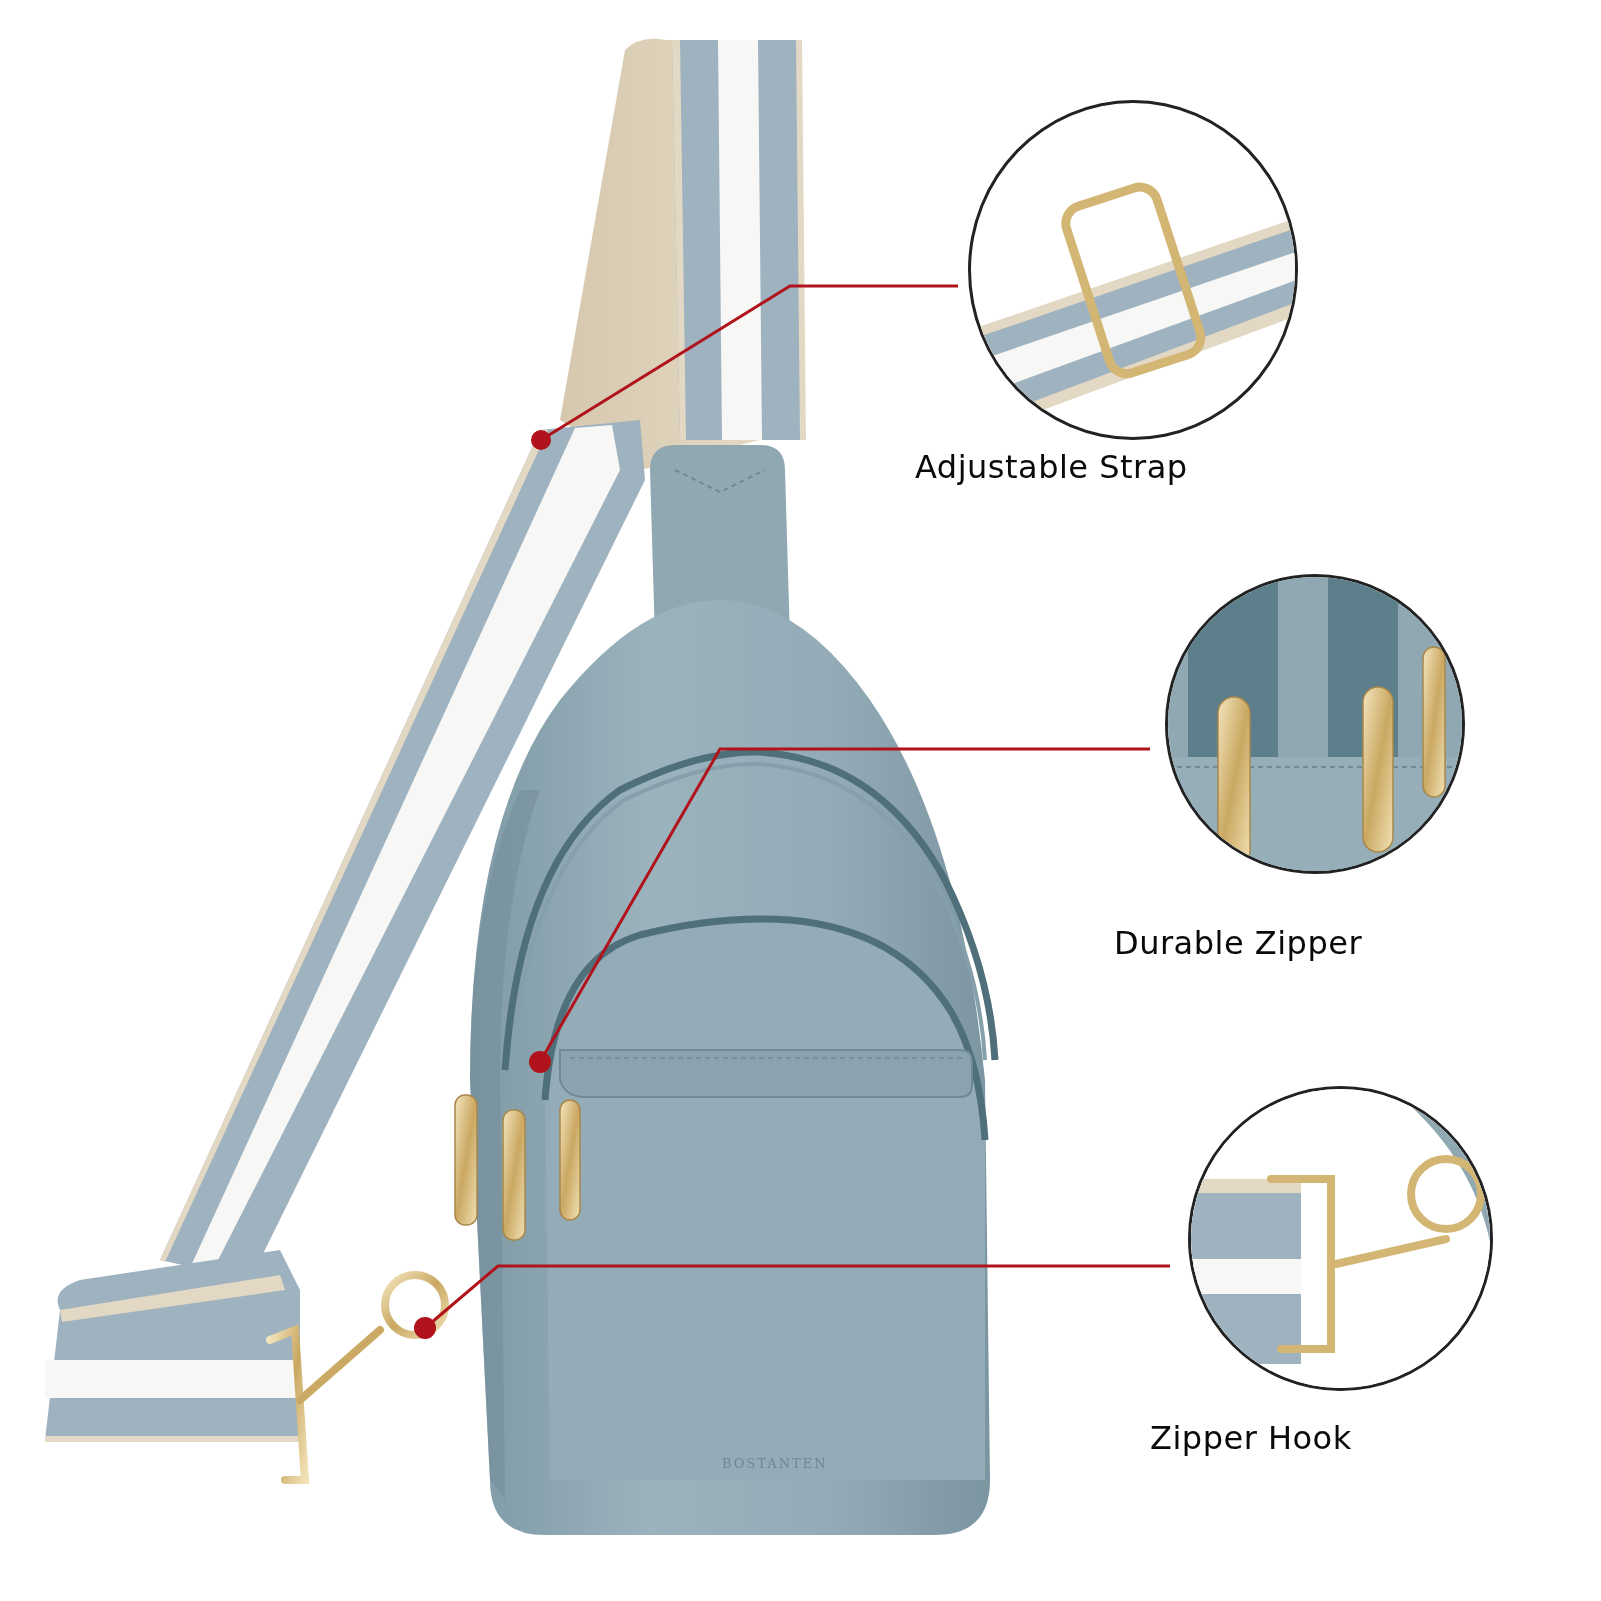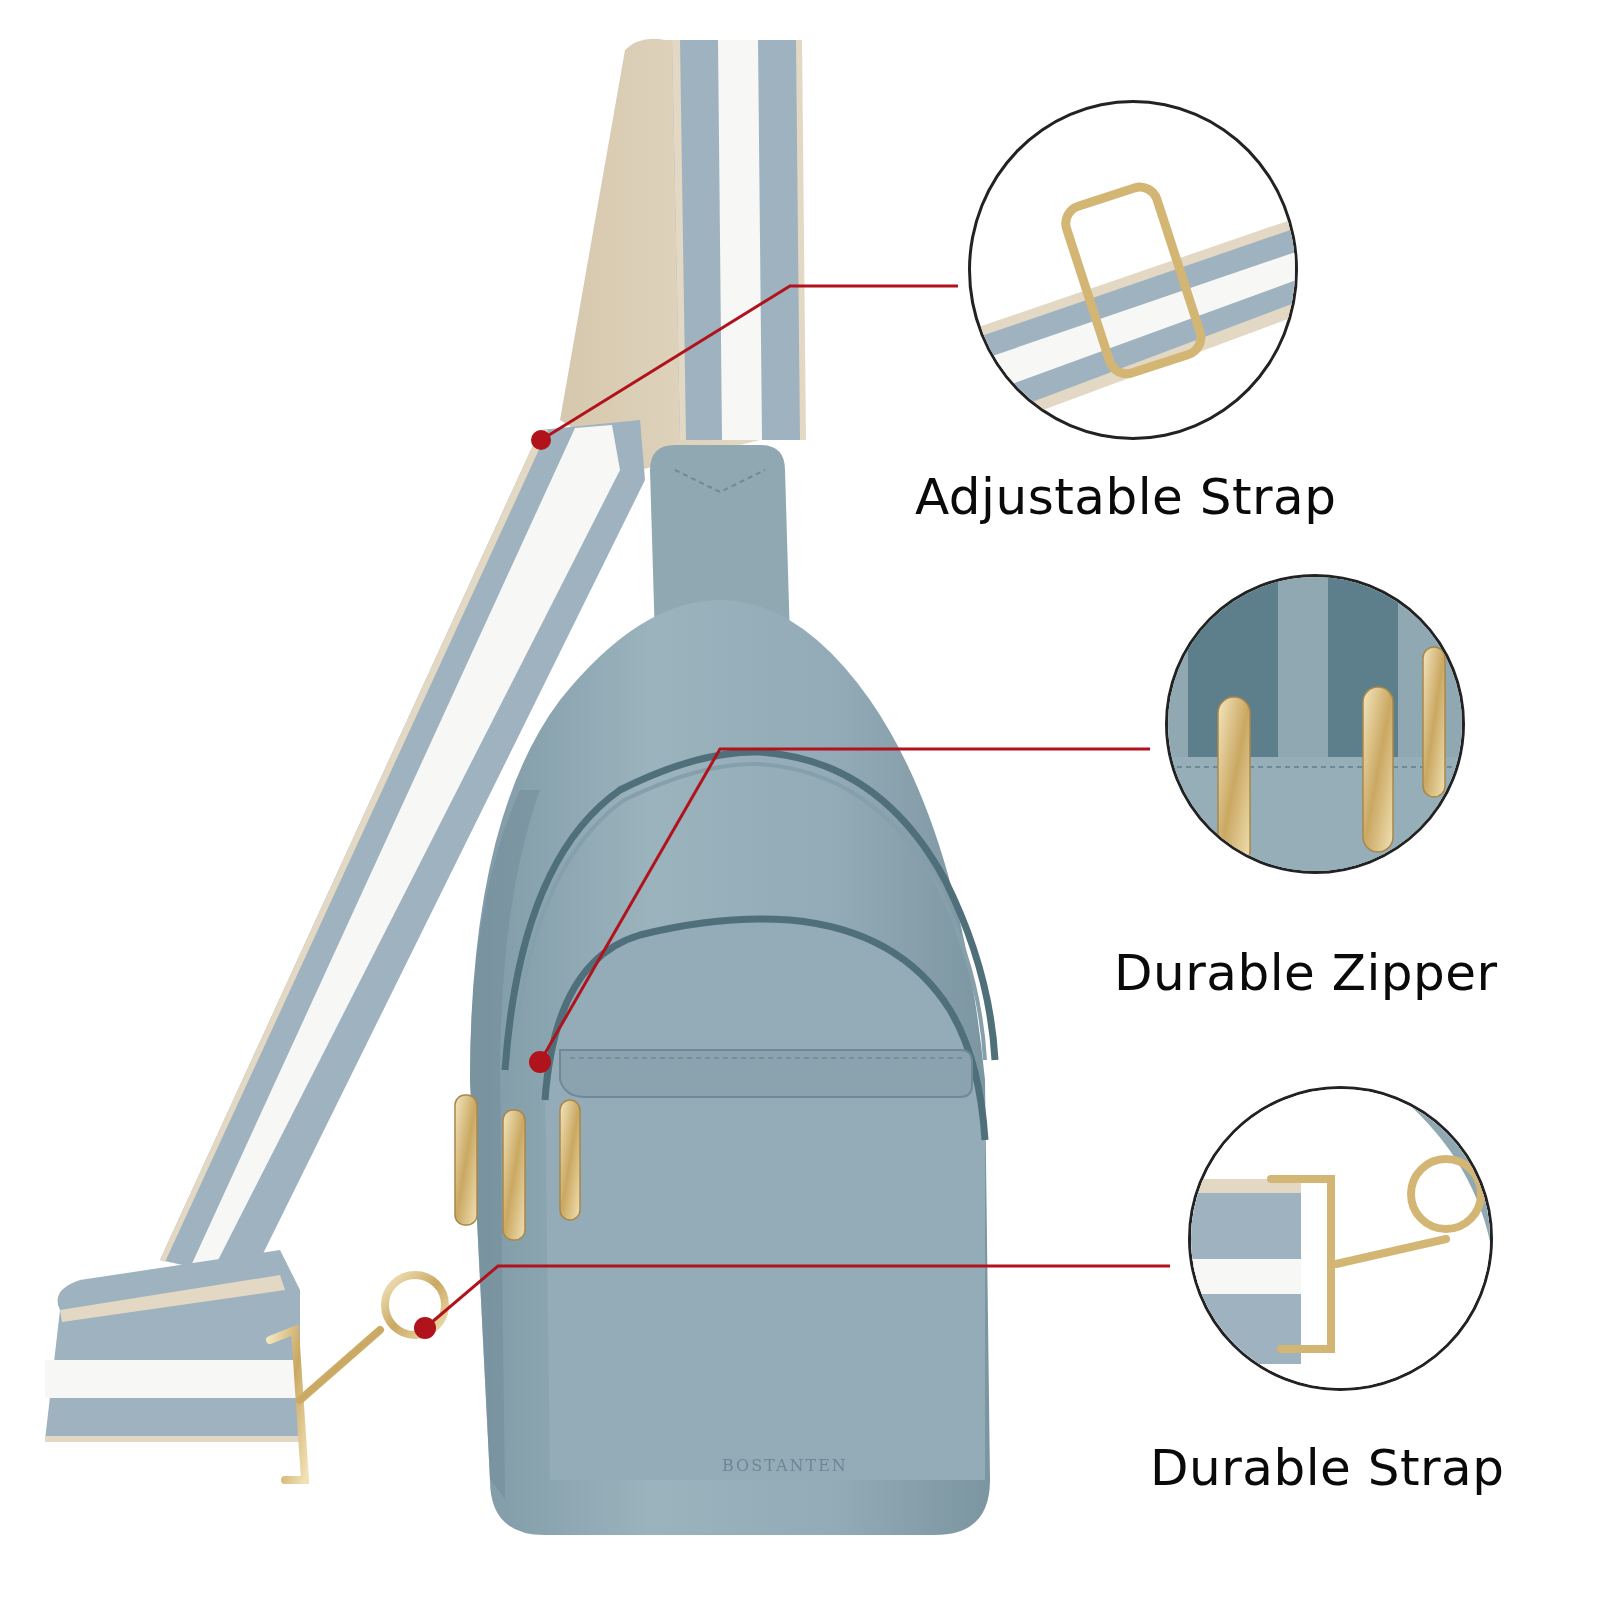--- a/index.html
+++ b/index.html
@@ -2,22 +2,22 @@
 <html><head>
 <meta charset="utf-8">
 <style>
   html, body { margin: 0; padding: 0; background: #ffffff; }
   #canvas {
     position: relative; width: 1601px; height: 1601px; overflow: hidden;
     background: #ffffff; font-family: "DejaVu Sans", "Liberation Sans", sans-serif;
   }
   .layer { position: absolute; left: 0; top: 0; }
   .label {
-    position: absolute; color: #0a0a0a; font-size: 50px; font-weight: 400;
-    letter-spacing: 0.5px; white-space: nowrap; line-height: 1; margin-top: 21px;
+    position: absolute; color: #0a0a0a; font-size: 32px; font-weight: 400;
+    letter-spacing: 0.5px; white-space: nowrap; line-height: 1;
   }
   .circle {
     position: absolute; border-radius: 50%; border: 3px solid #222222;
     overflow: hidden; background: #ffffff; box-sizing: border-box;
   }
 </style>
 </head>
 <body>
 
 <div id="canvas">
@@ -103,21 +103,21 @@
       <polyline points="540,1062 720,749 1150,749"></polyline>
       <polyline points="425,1328 498,1266 1170,1266"></polyline>
     </g>
     <g fill="#b0131b">
       <circle cx="541" cy="440" r="10"></circle>
       <circle cx="540" cy="1062" r="11"></circle>
       <circle cx="425" cy="1328" r="11"></circle>
     </g>
   </svg>
 
-  <div style="position:absolute;left:722px;top:1456px;font-family:'DejaVu Serif',serif;font-size:16px;letter-spacing:2px;color:#6d8894;">BOSTANTEN</div>
+  <div style="position:absolute;left:722px;top:1456px;font-family:'DejaVu Serif',serif;font-size:13px;letter-spacing:2px;color:#6d8894;">BOSTANTEN</div>
 
   <div class="circle" style="left:968px;top:100px;width:330px;height:340px;">
     <svg width="330" height="340" viewBox="0 0 330 340">
       <path d="M -10 230 L 340 110 L 360 200 L 10 330 Z" fill="#e3d8c3"></path>
       <path d="M -10 240 L 340 120 L 350 190 L 5 320 Z" fill="#9eb2c0"></path>
       <path d="M -5 262 L 345 142 L 350 168 L 0 296 Z" fill="#f7f7f5"></path>
       <rect x="115" y="90" width="95" height="175" rx="18" fill="none" stroke="#d4b674" stroke-width="9" transform="rotate(-18 162 178)"></rect>
     </svg>
   </div>
   <div class="label" style="left:915px;top:451px;">Adjustable Strap</div>
@@ -145,15 +145,15 @@
       <path d="M 0 90 L 110 90 L 110 275 L 0 275 Z" fill="#9eb2c0"></path>
       <rect x="0" y="170" width="110" height="35" fill="#f7f7f5"></rect>
       <rect x="0" y="90" width="110" height="14" fill="#e3d8c3"></rect>
       <g fill="none" stroke="#d4b674" stroke-width="8" stroke-linecap="round">
         <path d="M 80 90 L 140 90 L 140 260 L 90 260"></path>
         <path d="M 145 175 L 255 150"></path>
         <circle cx="255" cy="105" r="35"></circle>
       </g>
     </svg>
   </div>
-  <div class="label" style="left:1150px;top:1422px;">Durable Strap</div>
+  <div class="label" style="left:1150px;top:1422px;">Zipper Hook</div>
 
 </div>
 
 </body></html>

